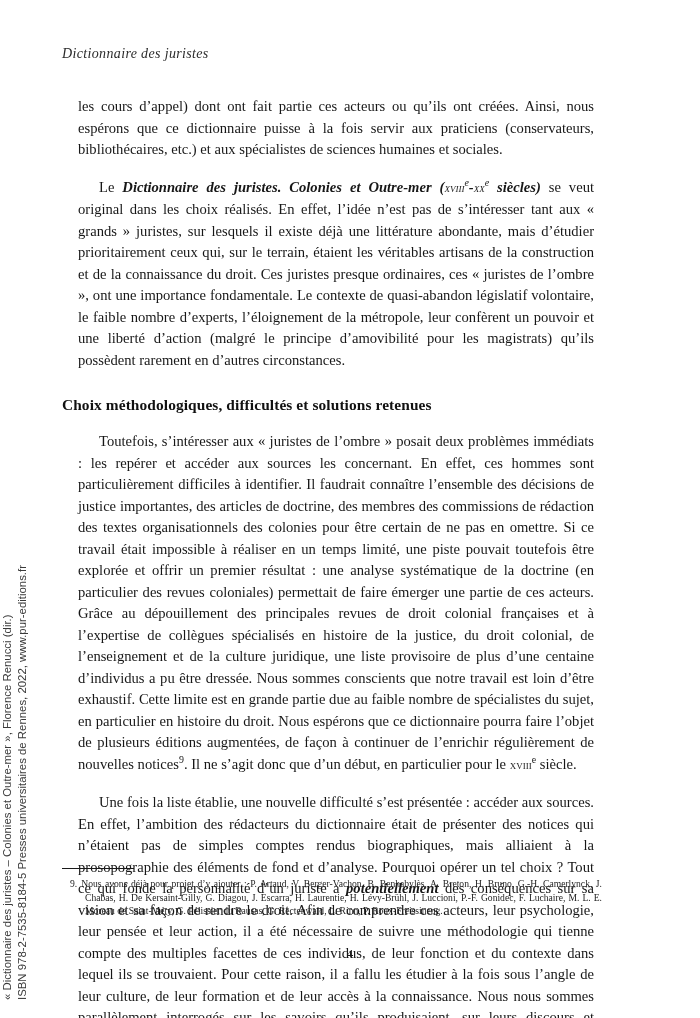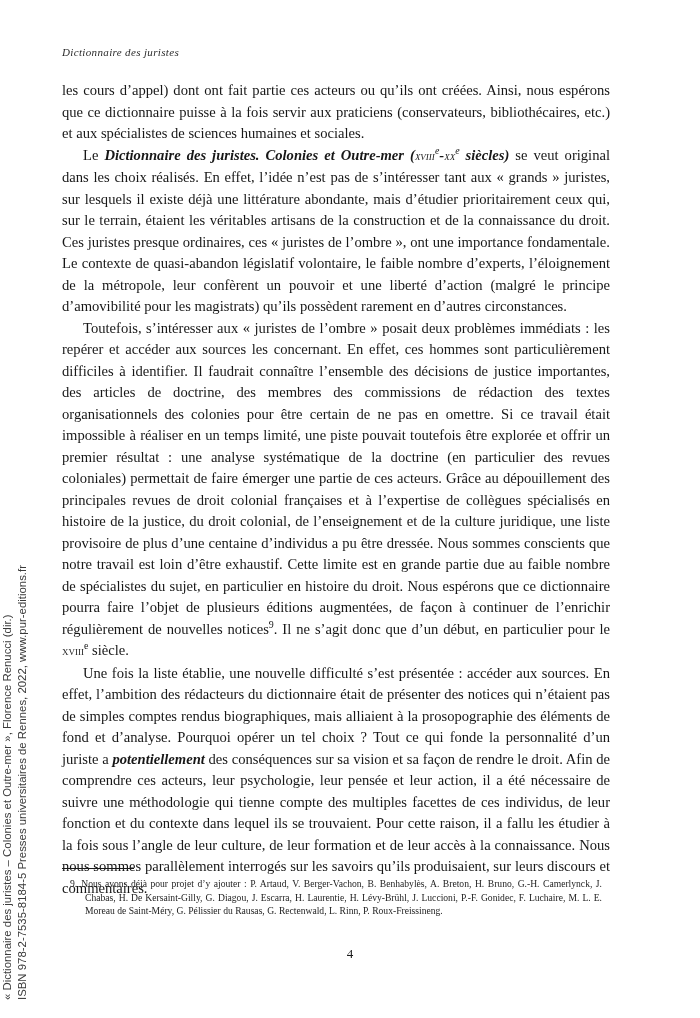--- a/index.html
+++ b/index.html
@@ -23,36 +23,36 @@
     inset: 0;
     background: #ffffff;
   }
 
   
   .running-head {
     position: absolute;
     left: 62px;
     top: 46px;
     font-style: italic;
-    font-size: 11px;
+    font-size: 14px;
     letter-spacing: 0.35px;
     color: #2b2b2b;
     white-space: nowrap;
   }
 
   
   .text-column {
     position: absolute;
     left: 62px;
     top: 80px;
     width: 548px;
   }
 
   p.body-par {
-    margin: 0;
+    margin: 16px;
     font-size: 14.6px;
     line-height: 21.5px;
     text-align: justify;
     text-justify: inter-word;
     hyphens: auto;
     -webkit-hyphens: auto;
     color: #171717;
   }
   p.body-par.indent {
     text-indent: 21px;
@@ -154,20 +154,21 @@
 <div class="page">
 
   <div class="running-head">Dictionnaire des juristes</div>
 
   <div class="text-column">
 
     <p class="body-par"><span>les cours d’appel) dont ont fait partie ces acteurs ou qu’ils ont créées. Ainsi, nous espérons que ce dictionnaire puisse à la fois servir aux praticiens (conservateurs, bibliothécaires, etc.) et aux spécialistes de sciences humaines et sociales.</span></p>
 
     <p class="body-par indent"><span>Le </span><span class="italic">Dictionnaire des juristes. Colonies et Outre-mer (</span><span class="sc-roman" style="font-variant: small-caps;">xviii</span><sup class="ord">e</sup><span class="italic">-</span><span class="sc-roman" style="font-variant: small-caps;">xx</span><sup class="ord">e</sup><span class="italic"> siècles)</span><span> se veut original dans les choix réalisés. En effet, l’idée n’est pas de s’intéresser tant aux « grands » juristes, sur lesquels il existe déjà une littérature abondante, mais d’étudier prioritairement ceux qui, sur le terrain, étaient les véritables artisans de la construction et de la connaissance du droit. Ces juristes presque ordinaires, ces « juristes de l’ombre », ont une importance fondamentale. Le contexte de quasi-abandon législatif volontaire, le faible nombre d’experts, l’éloignement de la métropole, leur confèrent un pouvoir et une liberté d’action (malgré le principe d’amovibilité pour les magistrats) qu’ils possèdent rarement en d’autres circonstances.</span></p>
 
+    <h2 class="section-head">Choix méthodologiques, difficultés et solutions retenues</h2>
 
     <p class="body-par indent"><span>Toutefois, s’intéresser aux « juristes de l’ombre » posait deux problèmes immédiats : les repérer et accéder aux sources les concernant. En effet, ces hommes sont particulièrement difficiles à identifier. Il faudrait connaître l’ensemble des décisions de justice importantes, des articles de doctrine, des membres des commissions de rédaction des textes organisationnels des colonies pour être certain de ne pas en omettre. Si ce travail était impossible à réaliser en un temps limité, une piste pouvait toutefois être explorée et offrir un premier résultat : une analyse systématique de la doctrine (en particulier des revues coloniales) permettait de faire émerger une partie de ces acteurs. Grâce au dépouillement des principales revues de droit colonial françaises et à l’expertise de collègues spécialisés en histoire de la justice, du droit colonial, de l’enseignement et de la culture juridique, une liste provisoire de plus d’une centaine d’individus a pu être dressée. Nous sommes conscients que notre travail est loin d’être exhaustif. Cette limite est en grande partie due au faible nombre de spécialistes du sujet, en particulier en histoire du droit. Nous espérons que ce dictionnaire pourra faire l’objet de plusieurs éditions augmentées, de façon à continuer de l’enrichir régulièrement de nouvelles notices</span><sup class="fn-ref">9</sup><span>. Il ne s’agit donc que d’un début, en particulier pour le </span><span class="sc-roman" style="font-variant: small-caps; font-style: normal;">xviii</span><sup class="ord" style="font-style: normal;">e</sup><span> siècle.</span></p>
 
     <p class="body-par indent"><span>Une fois la liste établie, une nouvelle difficulté s’est présentée : accéder aux sources. En effet, l’ambition des rédacteurs du dictionnaire était de présenter des notices qui n’étaient pas de simples comptes rendus biographiques, mais alliaient à la prosopographie des éléments de fond et d’analyse. Pourquoi opérer un tel choix ? Tout ce qui fonde la personnalité d’un juriste a </span><span class="italic">potentiellement</span><span> des conséquences sur sa vision et sa façon de rendre le droit. Afin de comprendre ces acteurs, leur psychologie, leur pensée et leur action, il a été nécessaire de suivre une méthodologie qui tienne compte des multiples facettes de ces individus, de leur fonction et du contexte dans lequel ils se trouvaient. Pour cette raison, il a fallu les étudier à la fois sous l’angle de leur culture, de leur formation et de leur accès à la connaissance. Nous nous sommes parallèlement interrogés sur les savoirs qu’ils produisaient, sur leurs discours et commentaires.</span></p>
 
   </div>
 
   <div class="footnote-area">
     <div class="footnote-rule"></div>
     <p class="footnote"><span class="fn-num">9.</span><span>Nous avons déjà pour projet d’y ajouter : P. Artaud, V. Berger-Vachon, B. Benhabylès, A. Breton, H. Bruno, G.-H. Camerlynck, J. Chabas, H. De Kersaint-Gilly, G. Diagou, J. Escarra, H. Laurentie, H. Lévy-Brühl, J. Luccioni, P.-F. Gonidec, F. Luchaire, M. L. E. Moreau de Saint-Méry, G. Pélissier du Rausas, G. Rectenwald, L. Rinn, P. Roux-Freissineng.</span></p>

